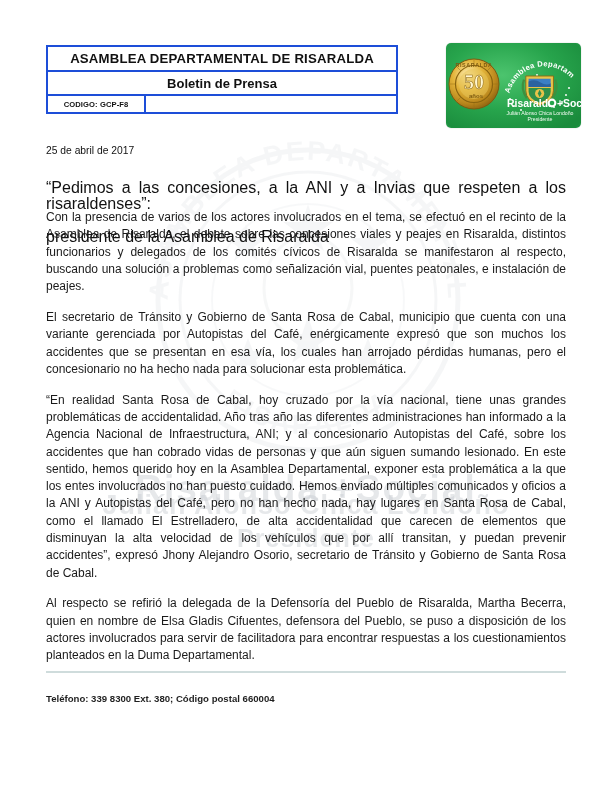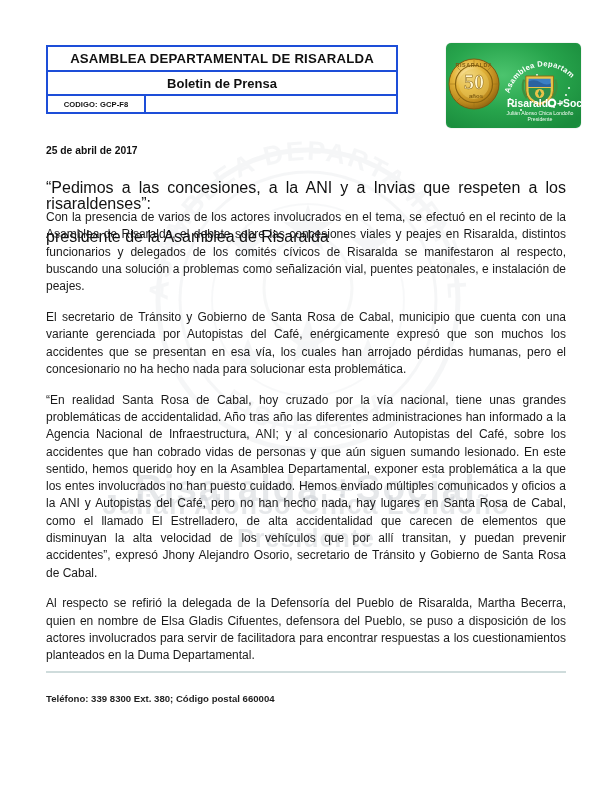--- a/index.html
+++ b/index.html
@@ -132,21 +132,21 @@
     position: absolute;
     left: 46px;
     top: 0;
     width: 520px;
     z-index: 2;
   }
   .doc-date {
     position: absolute;
     top: 145px;
     font-size: 10.3px;
-    font-weight: bold;
+    font-weight: normal;
     color: #111;
   }
   .headline {
     position: absolute;
     top: 180px;
     width: 520px;
     font-size: 16px;
     font-weight: normal;
     line-height: 16.4px;
     text-align: justify;

